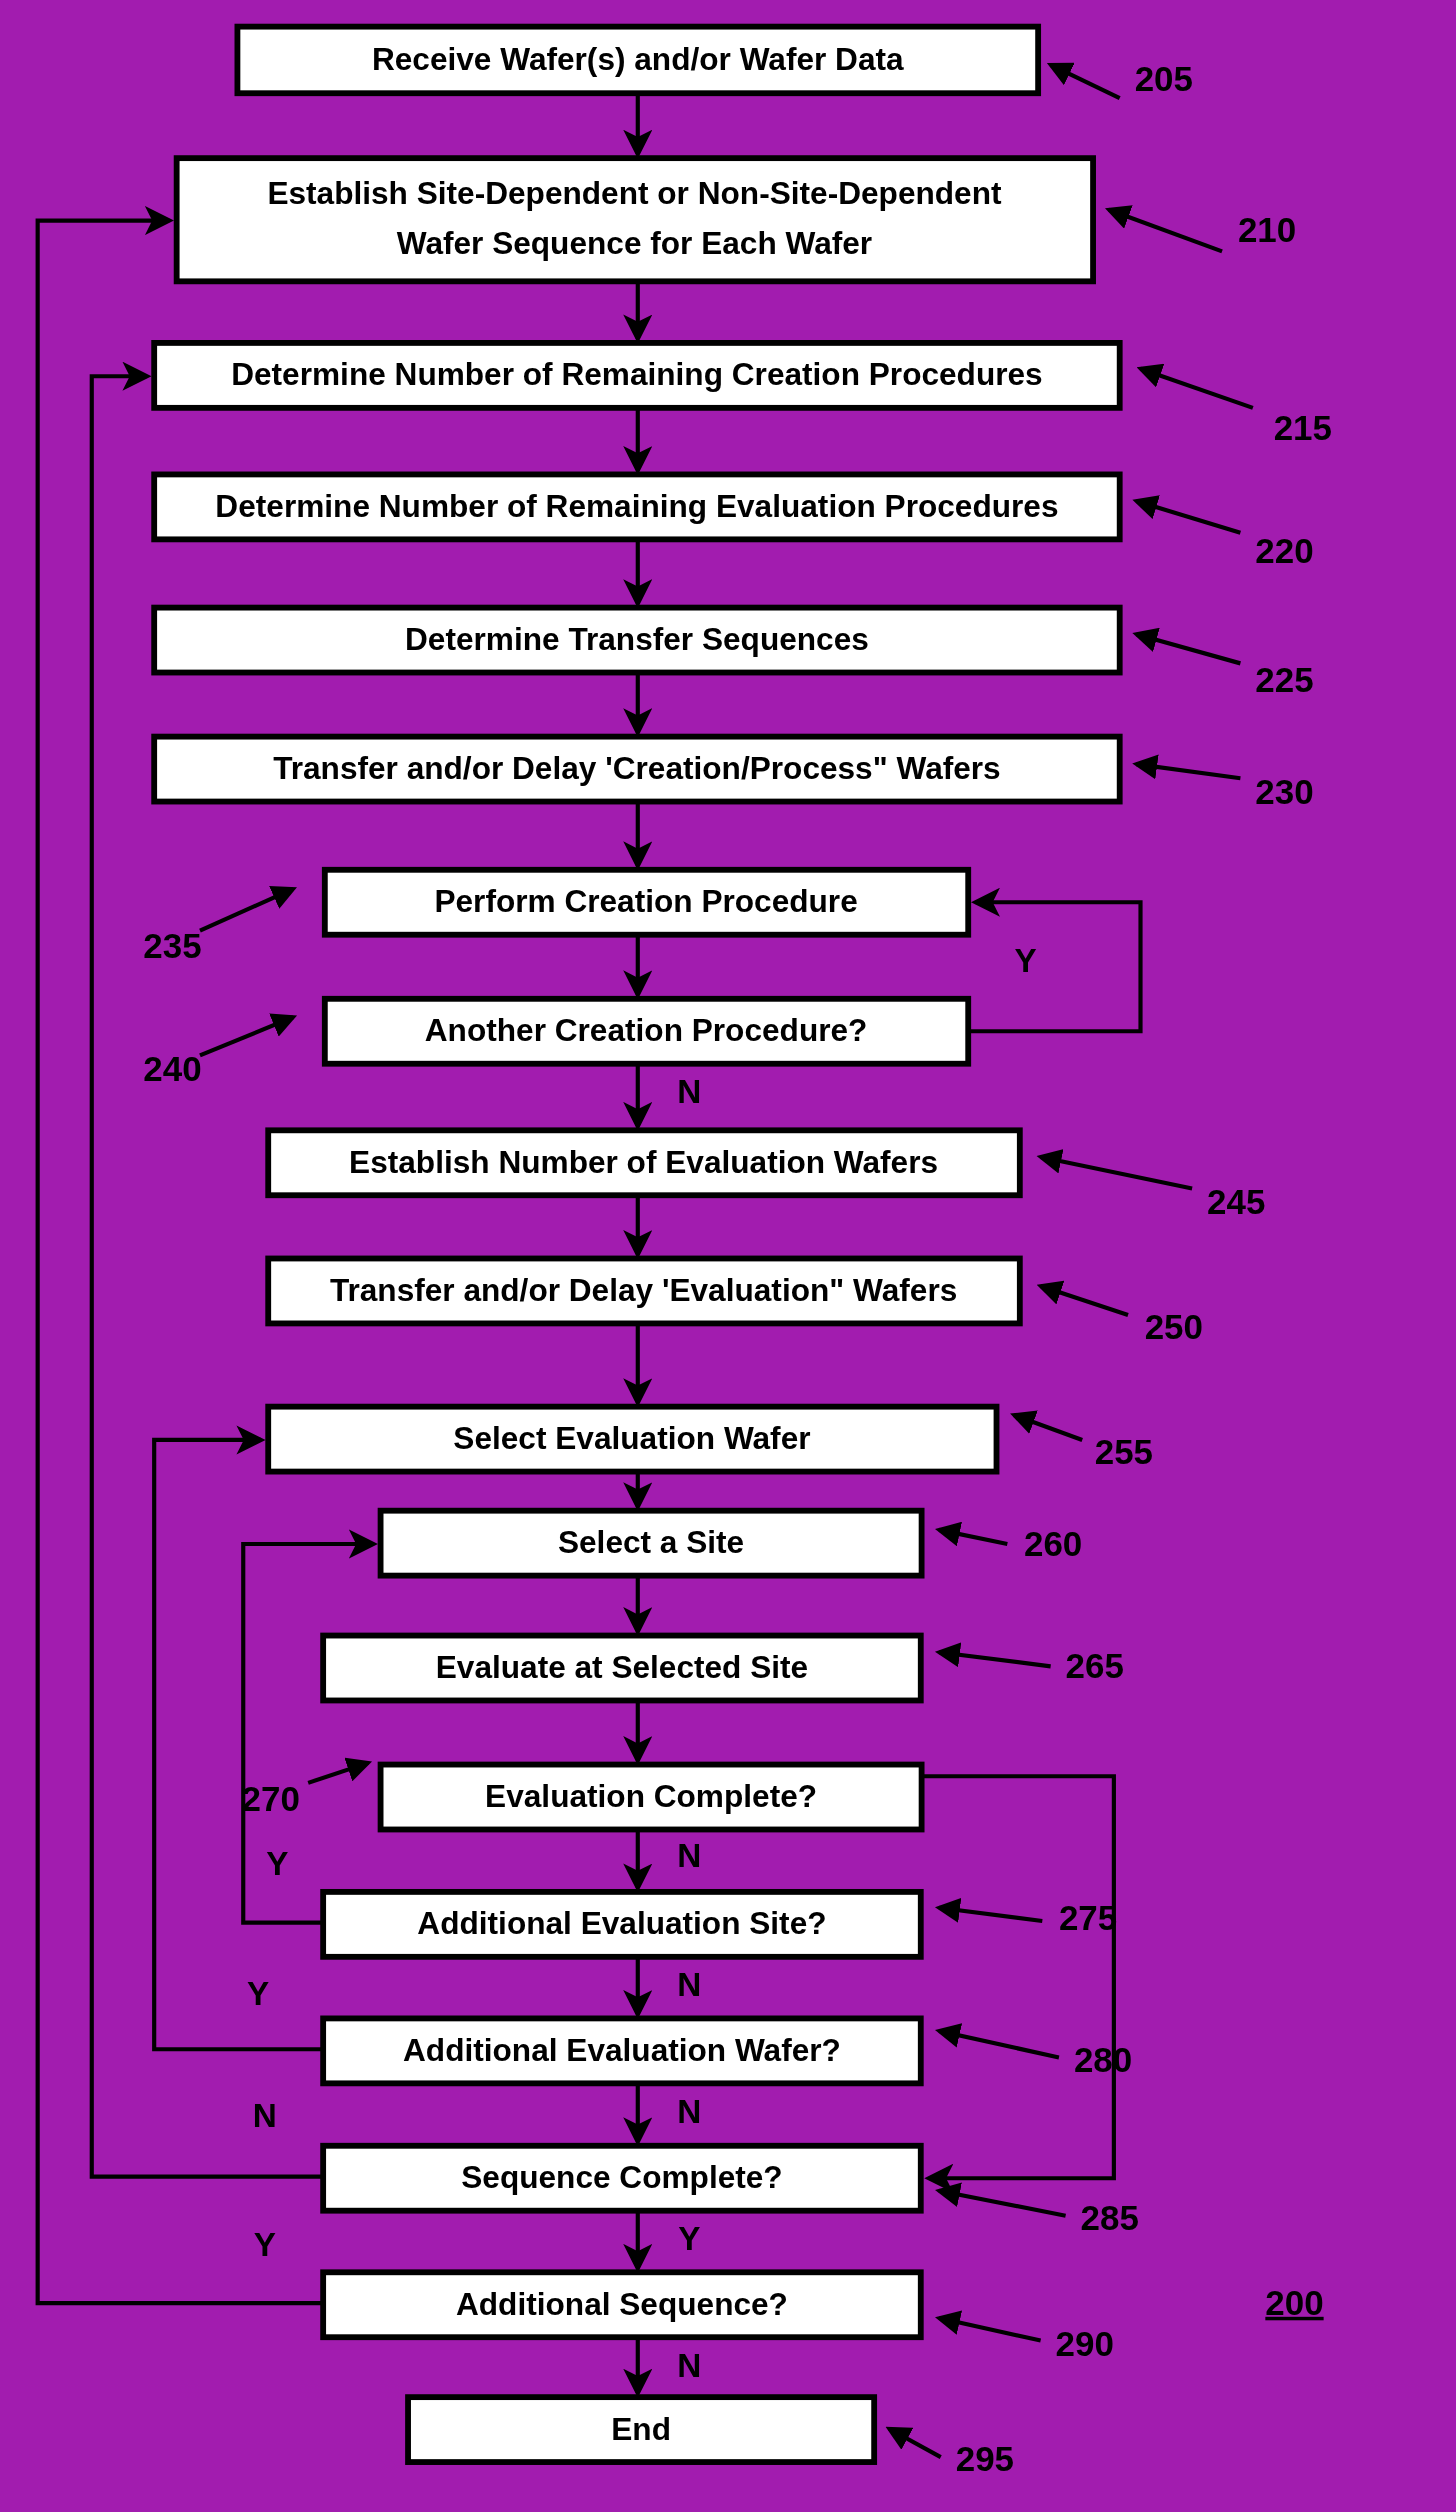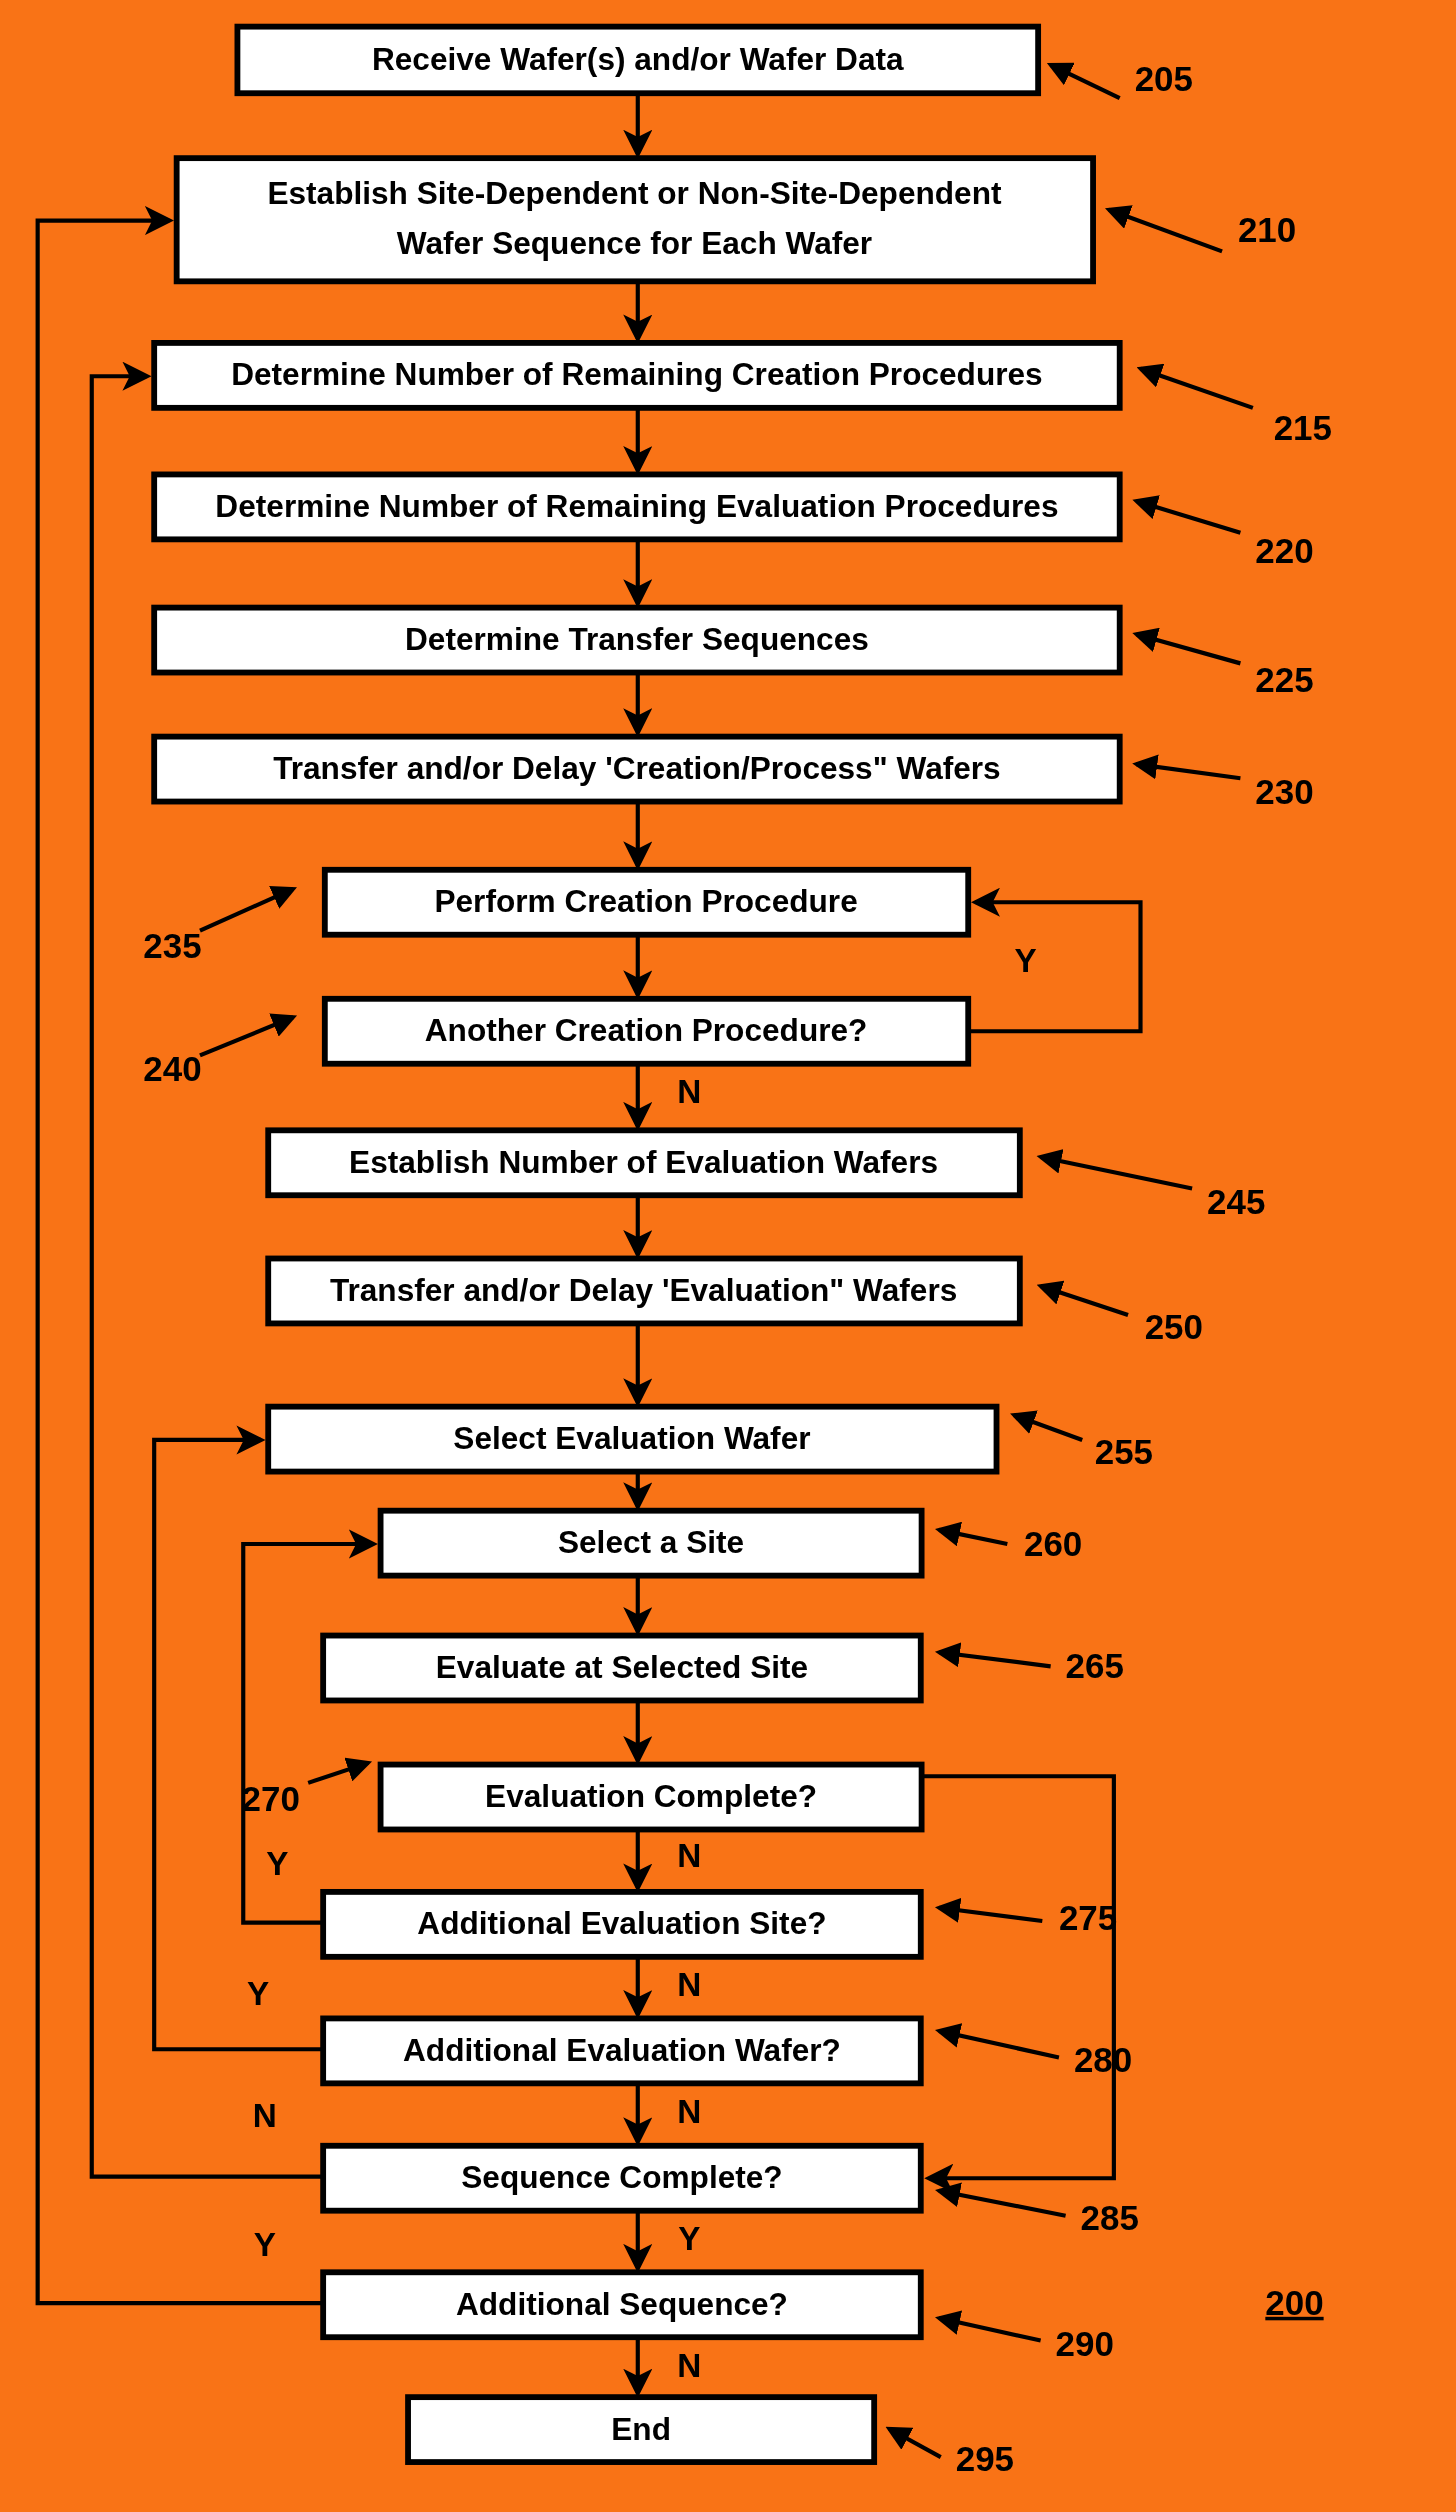--- a/index.html
+++ b/index.html
@@ -4,21 +4,21 @@
 <style>
   html, body {
     margin: 0;
     padding: 0;
     background: #ffffff;
   }
   #page {
     position: relative;
     width: 1457px;
     height: 2512px;
-    background: #f97316;
+    background: #a21caf;
     overflow: hidden;
     font-family: "Liberation Sans", sans-serif;
   }
   svg.diagram {
     position: absolute;
     top: 0;
     left: 0;
     width: 1457px;
     height: 2512px;
     display: block;

